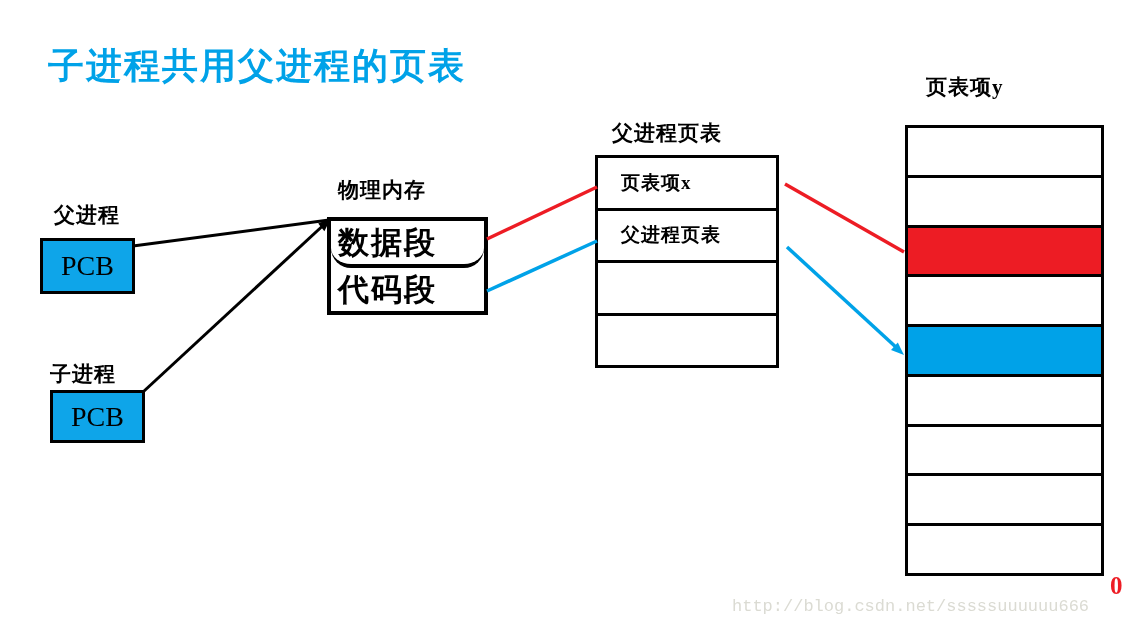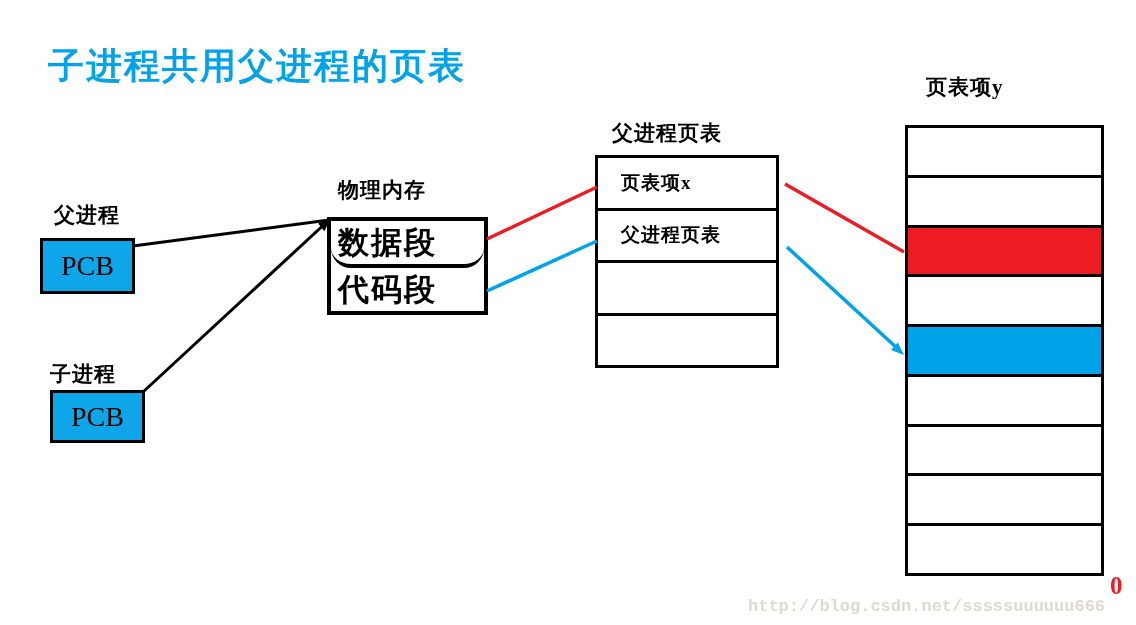--- a/index.html
+++ b/index.html
@@ -38,21 +38,21 @@
 
   .pt-box{position:absolute;left:595px;top:155px;width:184px;height:213px;border:3px solid #000;background:#fff;display:flex;flex-direction:column;z-index:2;}
   .pt-row{flex:1;display:flex;align-items:center;padding-left:23px;font-size:19px;font-weight:bold;letter-spacing:1px;}
   .pt-row:not(:last-child){border-bottom:3px solid #000;}
 
   .pm-box{position:absolute;left:905px;top:125px;width:199px;height:451px;border:3px solid #000;background:#fff;display:flex;flex-direction:column;z-index:2;}
   .pm-row{flex:1;}
   .pm-row:not(:last-child){border-bottom:3px solid #000;}
 
   .origin-zero{position:absolute;left:1110px;top:572px;font-size:25px;font-weight:bold;color:var(--red);z-index:2;}
-  .watermark{position:absolute;left:748px;top:597px;font-size:17px;color:var(--watermark-gray);font-family:"Liberation Mono","DejaVu Sans Mono",monospace;z-index:1;white-space:nowrap;font-weight:bold;}
+  .watermark{position:absolute;left:732px;top:597px;font-size:17px;color:var(--watermark-gray);font-family:"Liberation Mono","DejaVu Sans Mono",monospace;z-index:1;white-space:nowrap;}
 </style>
 </head>
 <body>
 
 <div class="stage">
 
   <svg class="lines" viewBox="0 0 1136 625" xmlns="http://www.w3.org/2000/svg">
     <line class="ln-black" x1="133" y1="246" x2="329" y2="220"></line>
     <line class="ln-black" x1="143" y1="392" x2="329" y2="220"></line>
     <polygon class="ah-black" points="331,218 324.4,231.2 318.2,223.5"></polygon>

